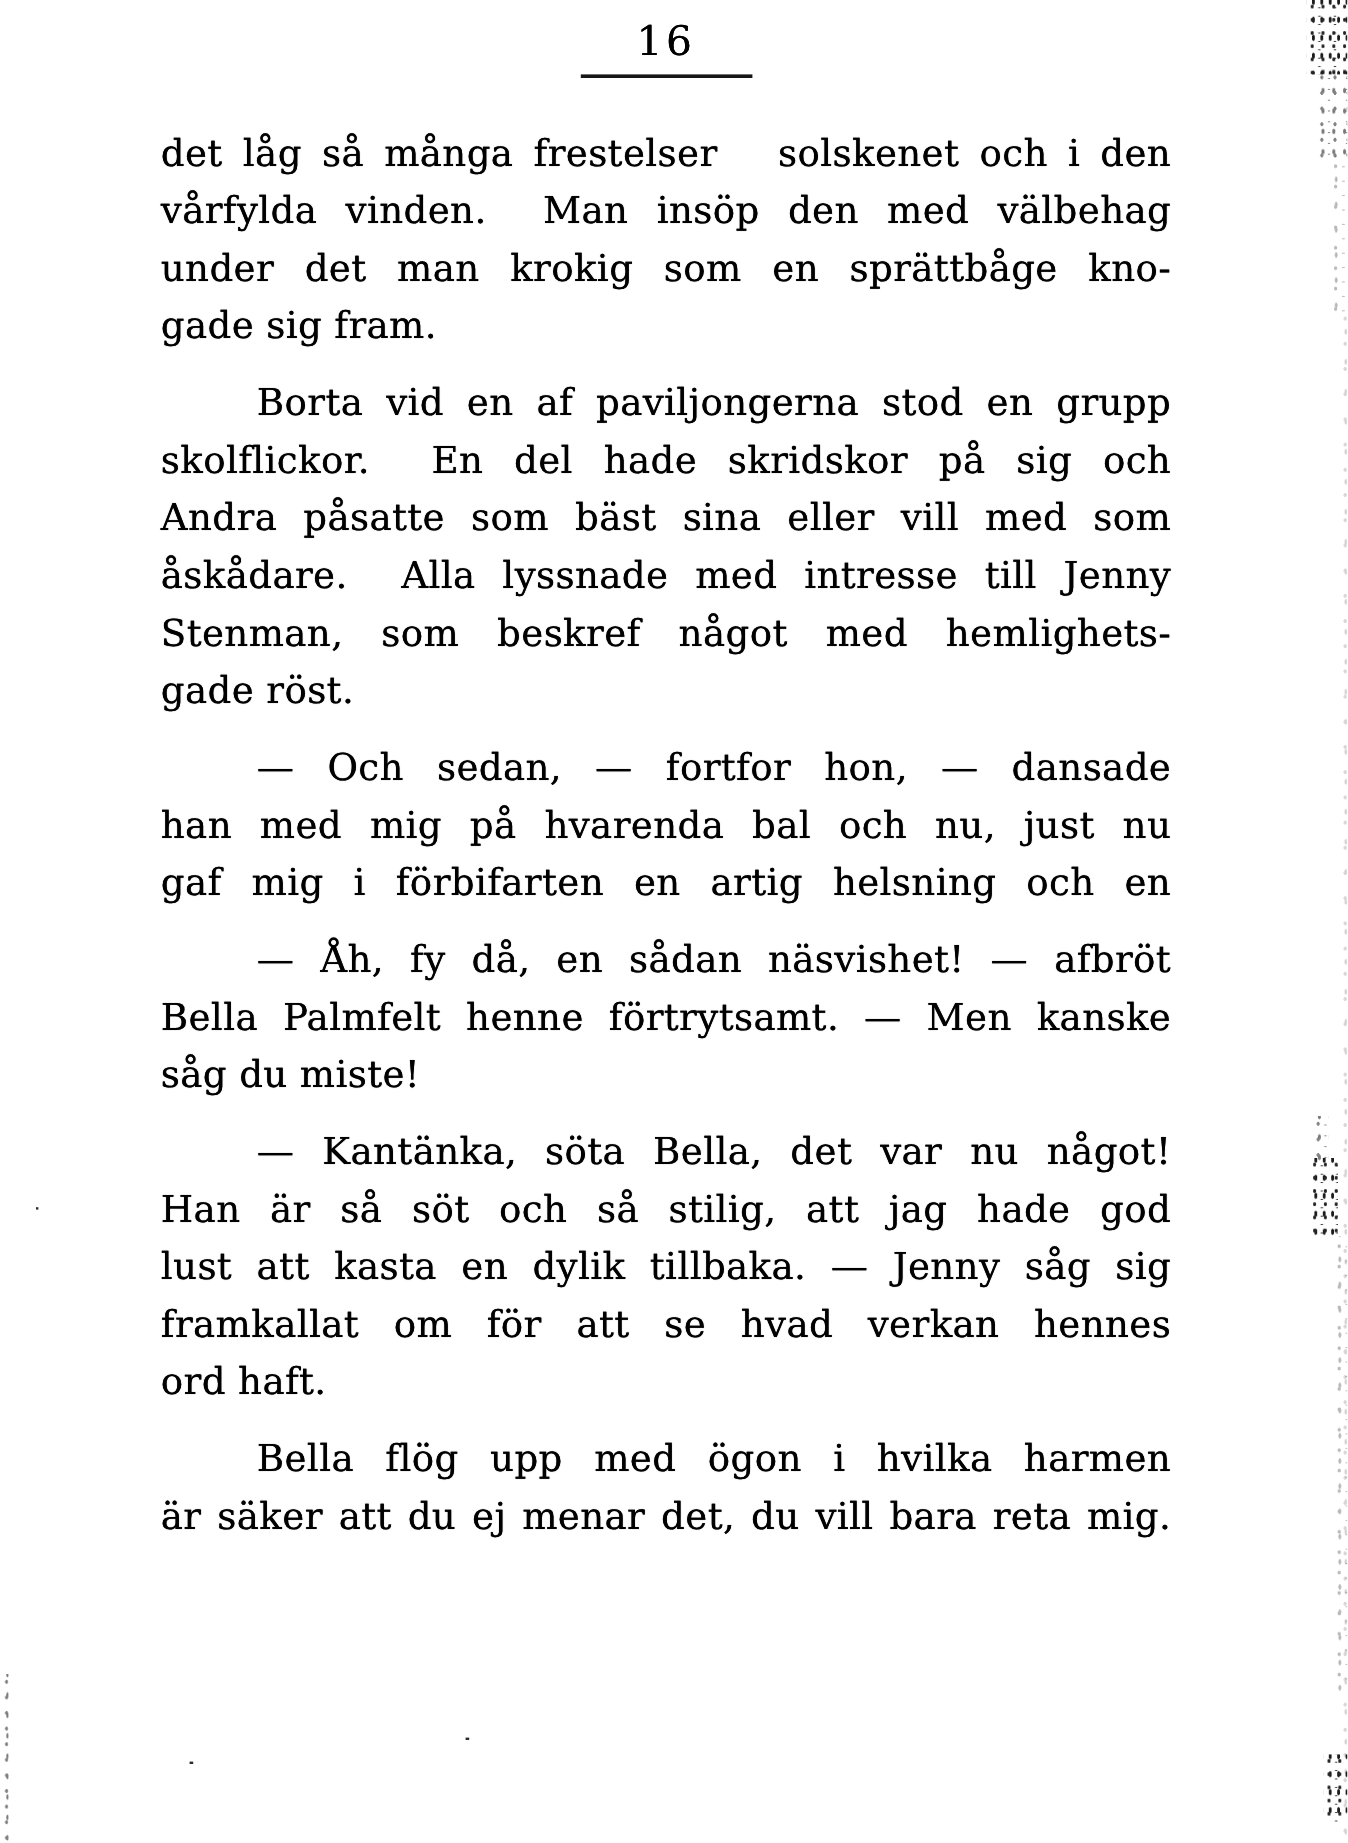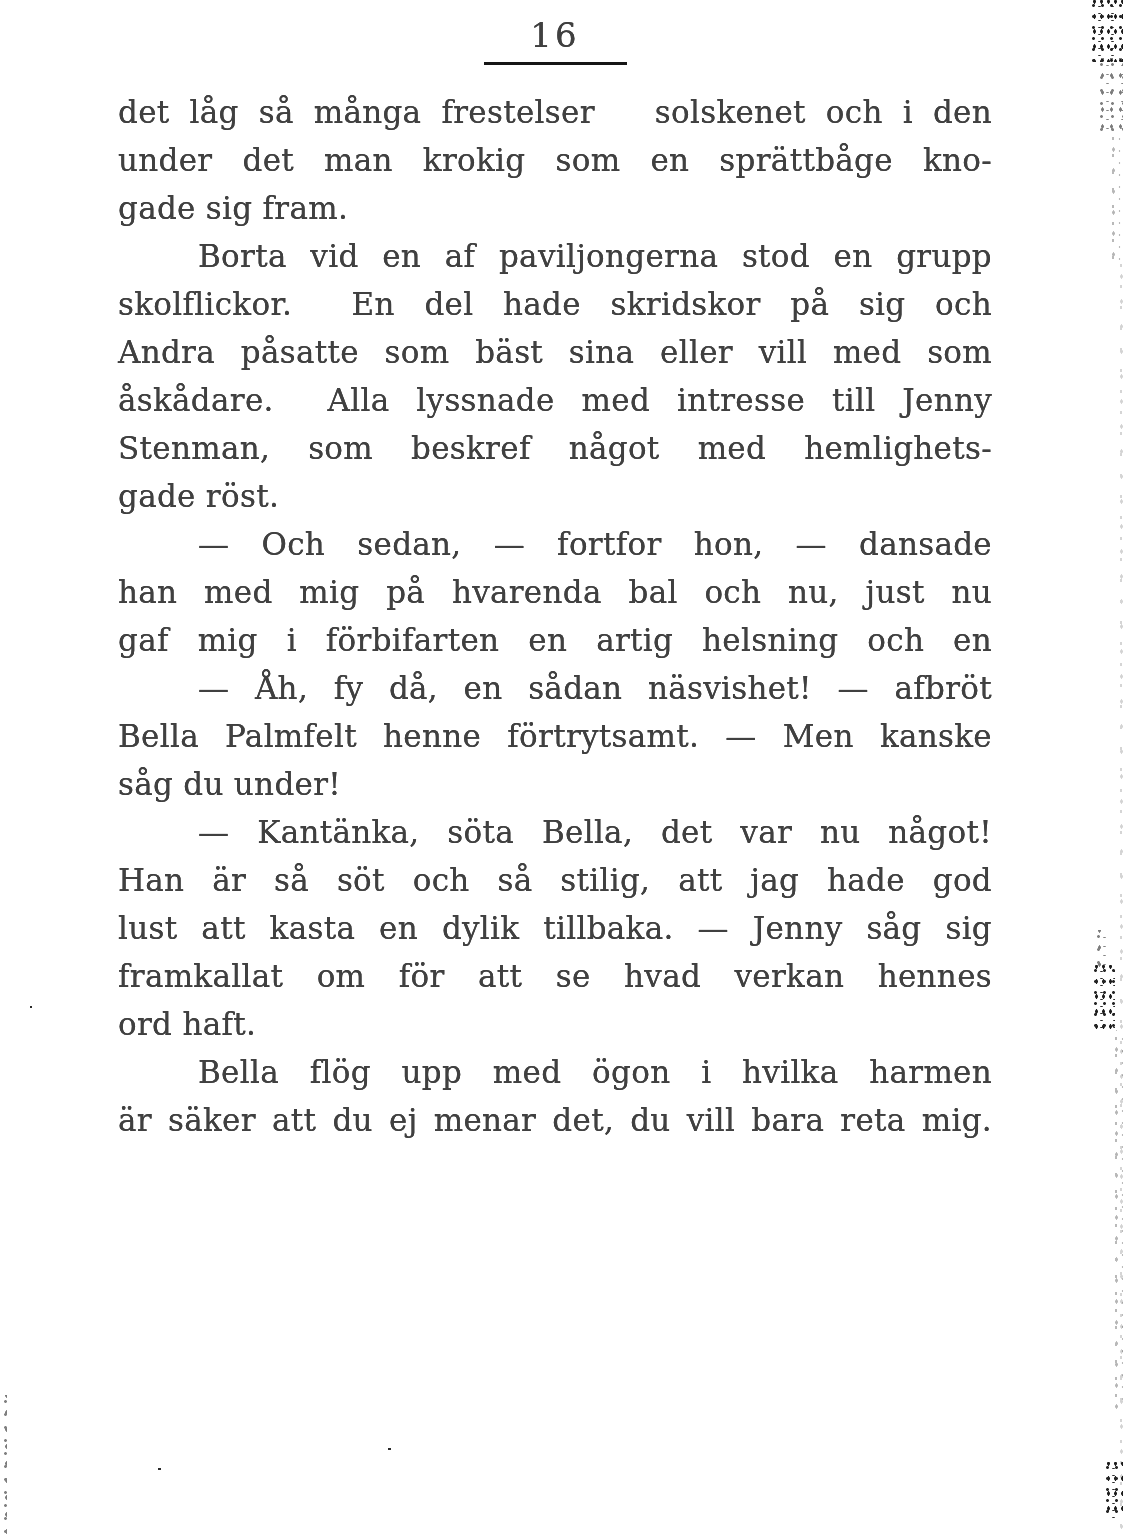--- a/index.html
+++ b/index.html
@@ -8,21 +8,21 @@
     padding: 0;
     background: #ffffff;
   }
   #page {
     position: relative;
     width: 1123px;
     height: 1536px;
     background: #ffffff;
     overflow: hidden;
     font-family: "DejaVu Serif", "Liberation Serif", serif;
-    color: #404040;
+    color: #000000;
   }
 
   
   #header {
     position: absolute;
     top: 14px;
     left: 118px;
     width: 874px;
     text-align: center;
   }
@@ -40,21 +40,21 @@
     background: #161616;
   }
 
   
   #text-block {
     position: absolute;
     top: 88px;
     left: 118px;
     width: 874px;
   }
-  .paragraph { margin: 0; }
+  .paragraph { margin: 16px; }
   .line {
     font-size: 31px;
     line-height: 48px;
     height: 48px;
     white-space: nowrap;
     text-align: justify;
     text-align-last: justify;
     letter-spacing: 0.3px;
     text-shadow: 0 0 0.6px currentColor;
   }
@@ -91,40 +91,41 @@
 <div id="page">
 
   <div id="header">
     <div id="page-number">16</div>
     <div id="header-rule"></div>
   </div>
 
   <div id="text-block">
       <div class="paragraph">
         <div class="line">det låg så många frestelser &nbsp;&nbsp;solskenet och i den</div>
+        <div class="line">vårfylda vinden. &nbsp;Man insöp den med välbehag</div>
         <div class="line">under det man krokig som en sprättbåge kno-</div>
         <div class="line end">gade sig fram.</div>
       </div>
       <div class="paragraph">
         <div class="line indent">Borta vid en af paviljongerna stod en grupp</div>
         <div class="line">skolflickor. &nbsp;En del hade skridskor på sig och</div>
         <div class="line">Andra påsatte som bäst sina eller vill med som</div>
         <div class="line">åskådare. &nbsp;Alla lyssnade med intresse till Jenny</div>
         <div class="line">Stenman, som beskref något med hemlighets-</div>
         <div class="line end">gade röst.</div>
       </div>
       <div class="paragraph">
         <div class="line indent">— Och sedan, — fortfor hon, — dansade</div>
         <div class="line">han med mig på hvarenda bal och nu, just nu</div>
         <div class="line">gaf mig i förbifarten en artig helsning och en</div>
       </div>
       <div class="paragraph">
         <div class="line indent">— Åh, fy då, en sådan näsvishet! — afbröt</div>
         <div class="line">Bella Palmfelt henne förtrytsamt. — Men kanske</div>
-        <div class="line end">såg du under!</div>
+        <div class="line end">såg du miste!</div>
       </div>
       <div class="paragraph">
         <div class="line indent">— Kantänka, söta Bella, det var nu något!</div>
         <div class="line">Han är så söt och så stilig, att jag hade god</div>
         <div class="line">lust att kasta en dylik tillbaka. — Jenny såg sig</div>
         <div class="line">framkallat om för att se hvad verkan hennes</div>
         <div class="line end">ord haft.</div>
       </div>
       <div class="paragraph">
         <div class="line indent">Bella flög upp med ögon i hvilka harmen</div>

